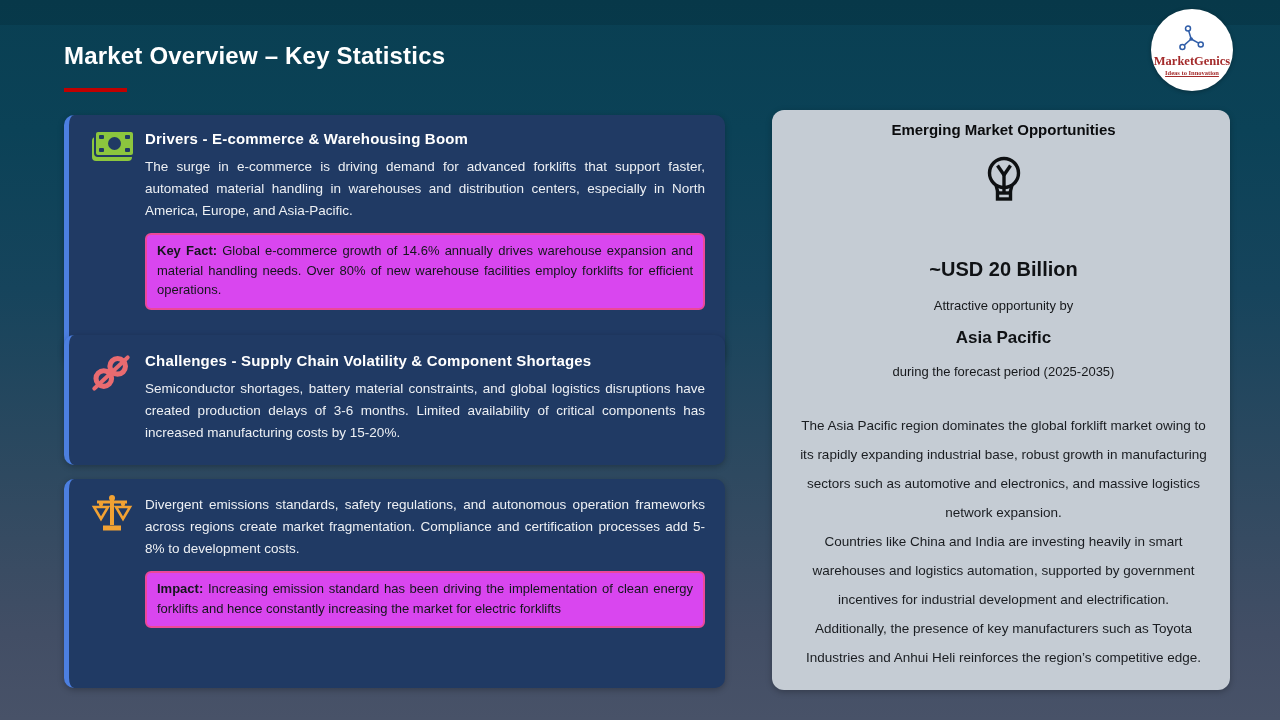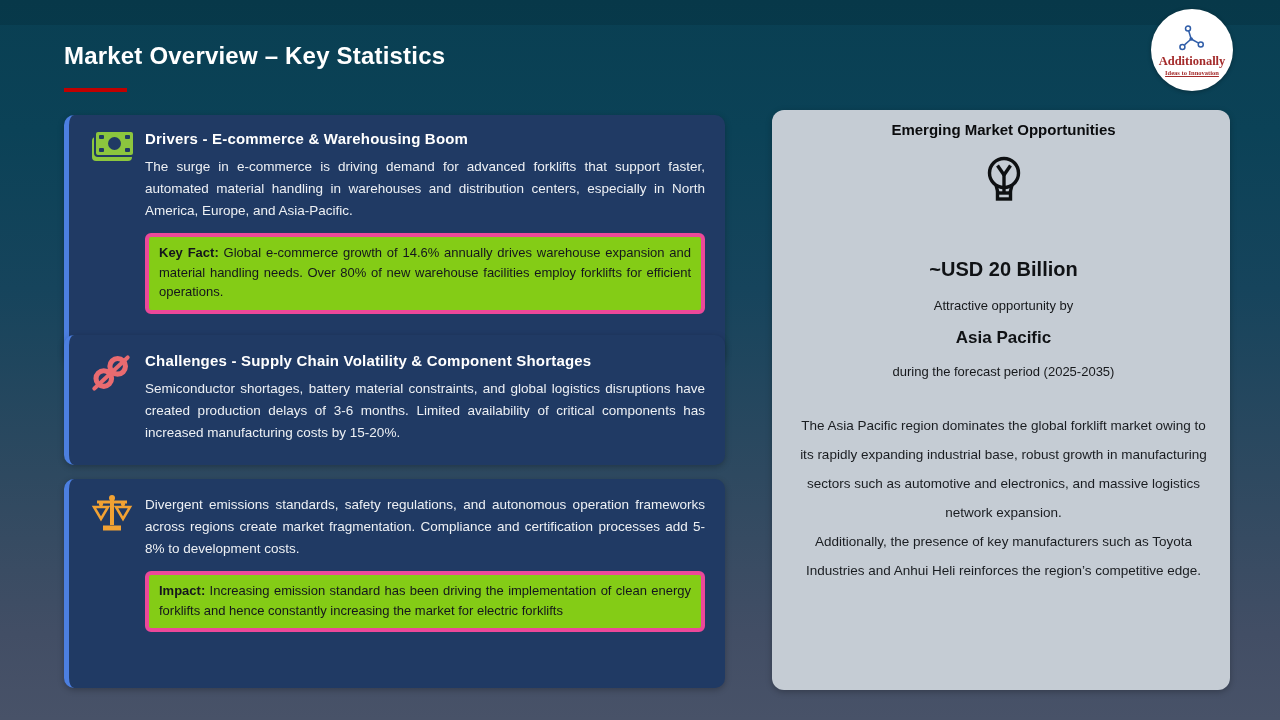--- a/index.html
+++ b/index.html
@@ -56,21 +56,21 @@
   .card-body-wrap { position:absolute; left:76px; right:20px; top:15px; }
 
   .card-title {
     color:#FFFFFF; font-size:15px; font-weight:bold; letter-spacing:0.2px;
     margin-bottom:9px;
   }
   .card-text {
     color:#EDF0F4; font-size:13.5px; line-height:22px; text-align:justify;
   }
   .callout {
-    margin-top:11px; background:#84cc16; border:4px solid #ec4899; border-radius:6px;
+    margin-top:11px; background:#d946ef; border:2px solid #ec4899; border-radius:6px;
     padding:6px 10px 8px 10px; color:#14161C; font-size:13px; line-height:19.5px;
     text-align:justify;
   }
   .callout b { font-weight:bold; }
 
   
   .panel {
     position:absolute; left:772px; top:110px; width:458px; height:580px;
     background:#C5CCD4; border-radius:12px; padding:11px 19px 14px 24px;
     display:flex; flex-direction:column; align-items:center; text-align:center;
@@ -100,21 +100,21 @@
           <line x1="19" y1="18" x2="16" y2="8"></line>
           <line x1="19" y1="18" x2="28" y2="23"></line>
           <line x1="19" y1="18" x2="11" y2="25"></line>
           <circle cx="15.2" cy="5.5" r="3" fill="#FFFFFF"></circle>
           <circle cx="30.5" cy="24.5" r="3" fill="#FFFFFF"></circle>
           <circle cx="8.5" cy="27.5" r="3" fill="#FFFFFF"></circle>
         </g>
         <circle cx="19" cy="18" r="2.2" fill="#2F5DA8"></circle>
       </svg>
     </span>
-    <div class="logo-name">Additionally</div>
+    <div class="logo-name">MarketGenics</div>
     <div class="logo-tagline">Ideas to Innovation</div>
   </div>
 
   <div class="card card-1">
     <span class="card-icon">
       <svg width="44" height="34" viewBox="0 0 44 34">
         <rect x="1" y="7" width="40" height="24" rx="4" fill="#8CC63E"></rect>
         <rect x="4" y="1" width="39" height="25" rx="3" fill="#8CC63E" stroke="#203A64" stroke-width="2"></rect>
         <circle cx="23.5" cy="13.5" r="6.5" fill="#203A64"></circle>
         <rect x="8" y="5" width="5" height="4" rx="1" fill="#203A64"></rect>
@@ -181,16 +181,17 @@
           <line x1="22" y1="20" x2="22" y2="38"></line>
         </g>
       </svg>
     </span>
     <div class="panel-value">~USD 20 Billion</div>
     <div class="panel-subtitle">Attractive opportunity by</div>
     <div class="panel-region">Asia Pacific</div>
     <div class="panel-period">during the forecast period (2025-2035)</div>
     <div class="panel-paragraphs">
       <div>The Asia Pacific region dominates the global forklift market owing to its rapidly expanding industrial base, robust growth in manufacturing sectors such as automotive and electronics, and massive logistics network expansion.</div>
+      <div>Countries like China and India are investing heavily in smart warehouses and logistics automation, supported by government incentives for industrial development and electrification.</div>
       <div>Additionally, the presence of key manufacturers such as Toyota Industries and Anhui Heli reinforces the region’s competitive edge.</div>
     </div>
   </div>
 </div>
 
 </body></html>

